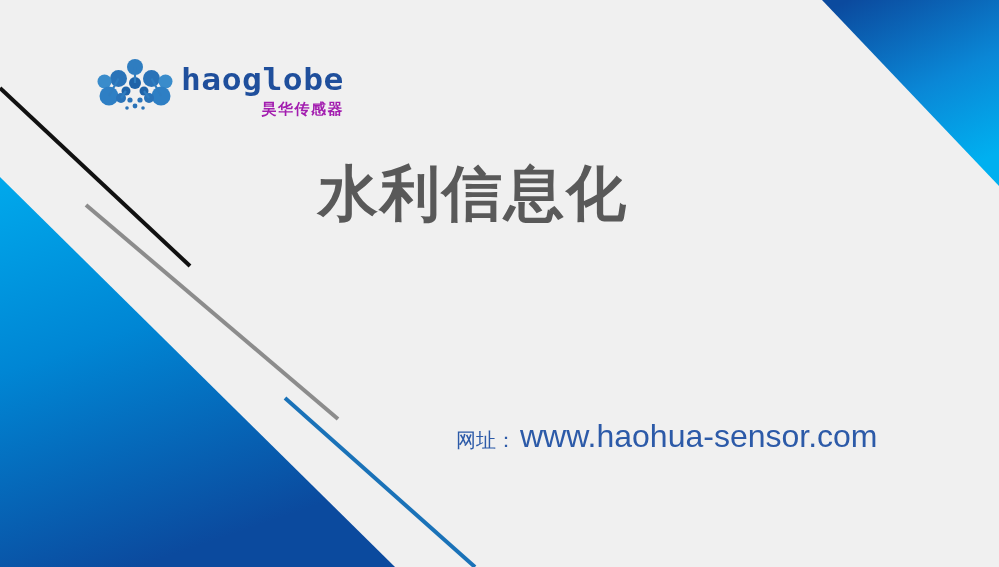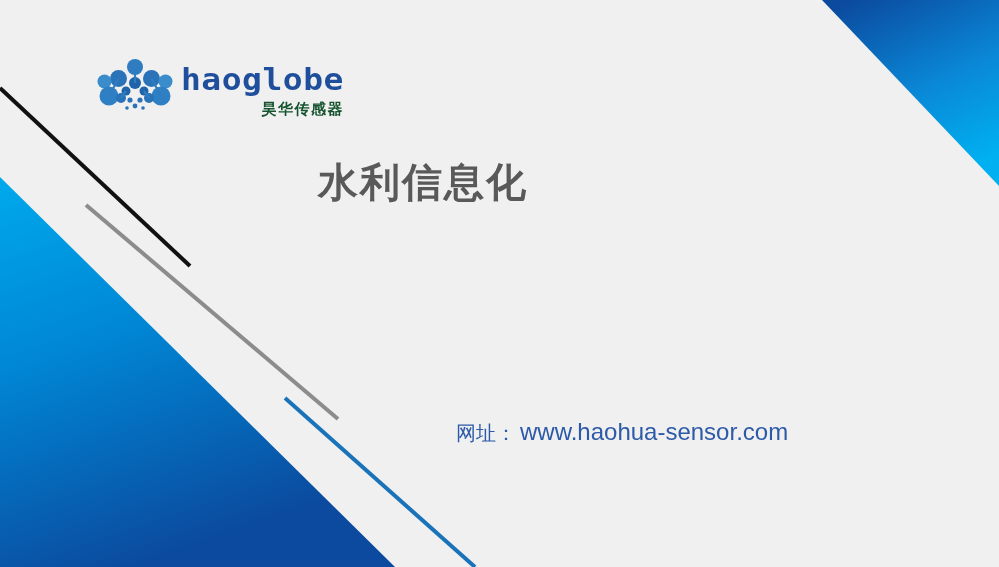--- a/index.html
+++ b/index.html
@@ -53,36 +53,36 @@
     line-height: 1;
     transform: scaleY(0.92);
     transform-origin: left top;
   }
   .logo-subtitle {
     display: block;
     margin-top: 4px;
     font-size: 15px;
     font-weight: 700;
     letter-spacing: 1.5px;
-    color: #14532d;
+    color: #a21caf;
     text-align: right;
     line-height: 1;
   }
 
   
   .headline {
     position: absolute;
     left: 0;
     top: 160px;
     width: 999px;
   }
   .headline-line {
     color: #595959;
     font-weight: 700;
-    font-size: 40px;
+    font-size: 60px;
     line-height: 1.14;
     letter-spacing: 2px;
     white-space: nowrap;
   }
   .headline-line-1 { margin-left: 318px; }
   .headline-line-2 { margin-left: 448px; }
 
   
   .website {
     position: absolute;
@@ -90,21 +90,21 @@
     top: 420px;
     white-space: nowrap;
     color: #2c5aa8;
     line-height: 1;
   }
   .website-label {
     font-size: 20px;
     letter-spacing: 0px;
   }
   .website-url {
-    font-size: 24px;
+    font-size: 32px;
     letter-spacing: 0px;
     margin-left: 4px;
   }
 </style>
 </head>
 <body>
 
 <div id="slide">
 
   <svg class="shape-layer" viewBox="0 0 999 567" preserveAspectRatio="none">

